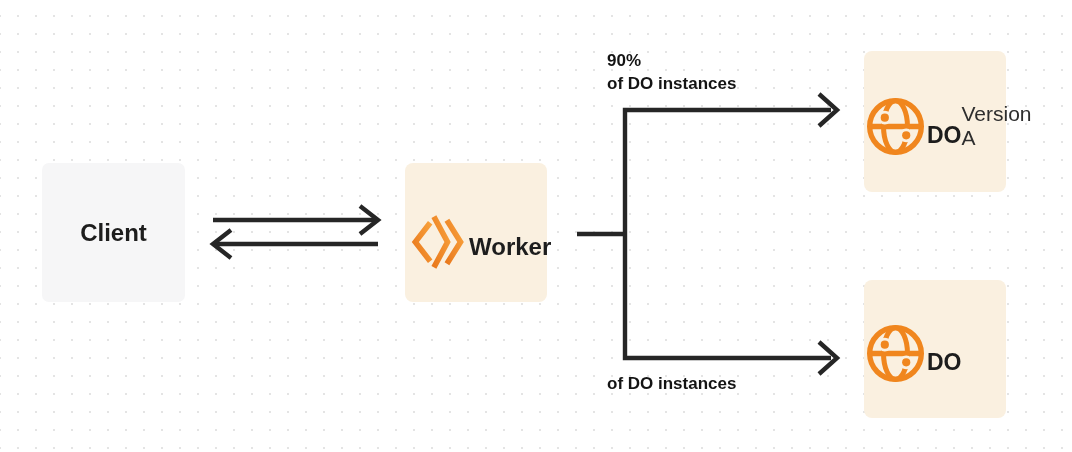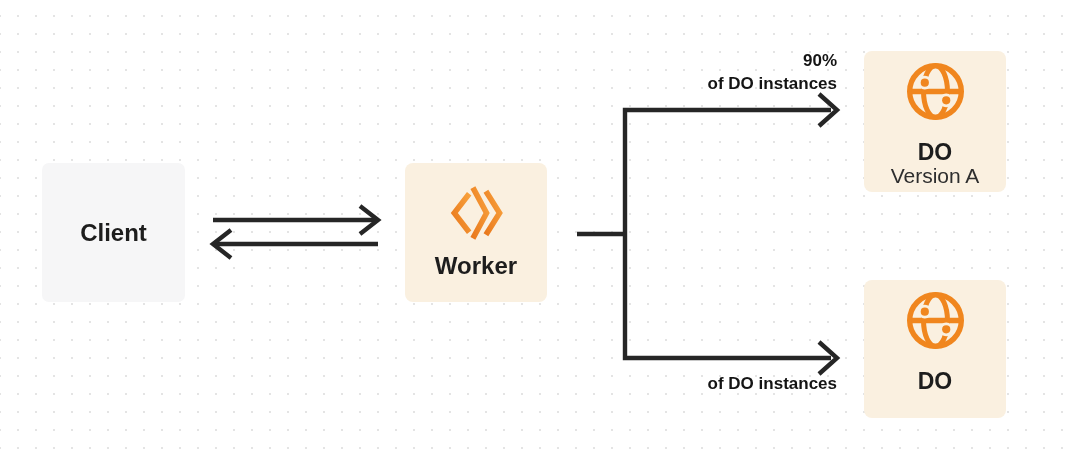--- a/index.html
+++ b/index.html
@@ -8,21 +8,21 @@
     width:1072px;height:452px;
     background-color:#ffffff;
     background-image:radial-gradient(circle, #e4e4e4 1.3px, transparent 1.45px);
     background-size:18px 18px;
     background-position:9px 7px;
     font-family:"Liberation Sans", sans-serif;
     overflow:hidden;
   }
   .node{
     position:absolute;
-    display:flex;flex-direction:column;align-items:center;
+    display:flex;align-items:center;
     border-radius:8px;box-sizing:border-box;
   }
   .node-client{
     left:42px;top:163px;width:143px;height:139px;
     background:#f6f6f7;justify-content:center;border-radius:7px;
   }
   .client-label{font-size:24px;font-weight:700;color:#1d1d1d;}
   .node-worker{
     left:405px;top:163px;width:142px;height:139px;
     background:#faf0e0;justify-content:flex-start;padding-top:19px;
@@ -32,21 +32,21 @@
   .node-do{
     width:142px;height:141px;background:#faf0e0;
     justify-content:flex-start;padding-top:9px;
   }
   .node-do-a{left:864px;top:51px;}
   .node-do-b{left:864px;top:280px;height:138px;}
   .globe-icon svg{width:63px;height:63px;display:block;}
   .do-label{margin-top:17px;font-size:23px;font-weight:700;color:#1d1d1d;line-height:24px;}
   .do-sublabel{font-size:21px;font-weight:400;color:#2e2e2e;line-height:24px;}
   .edge-label{
-    position:absolute;width:230px;text-align:right;
+    position:absolute;width:230px;text-align:left;
     font-size:17px;font-weight:700;color:#141414;line-height:23px;
   }
   .edge-label-top{left:607px;top:49px;}
   .edge-label-bottom{left:607px;top:372px;}
   .connector-layer{position:absolute;left:0;top:0;width:1072px;height:452px;pointer-events:none;}
 </style>
 </head>
 <body>
 
 <div class="canvas">

